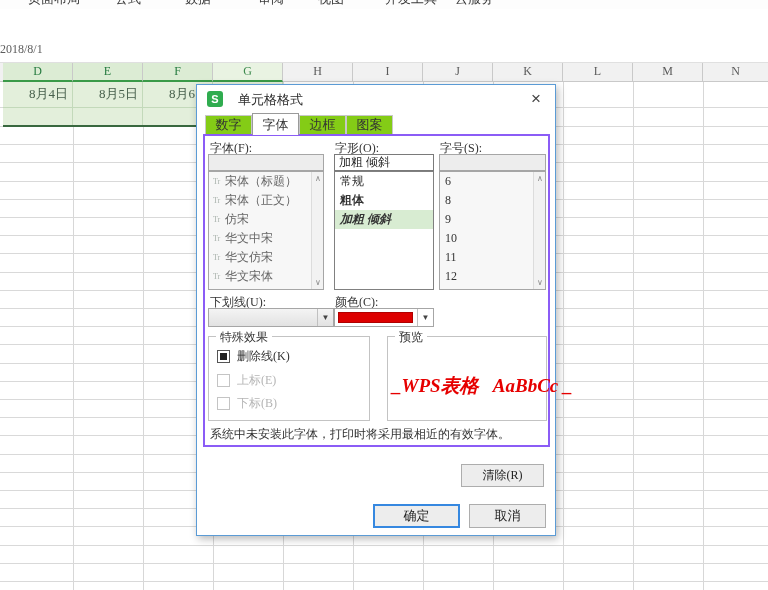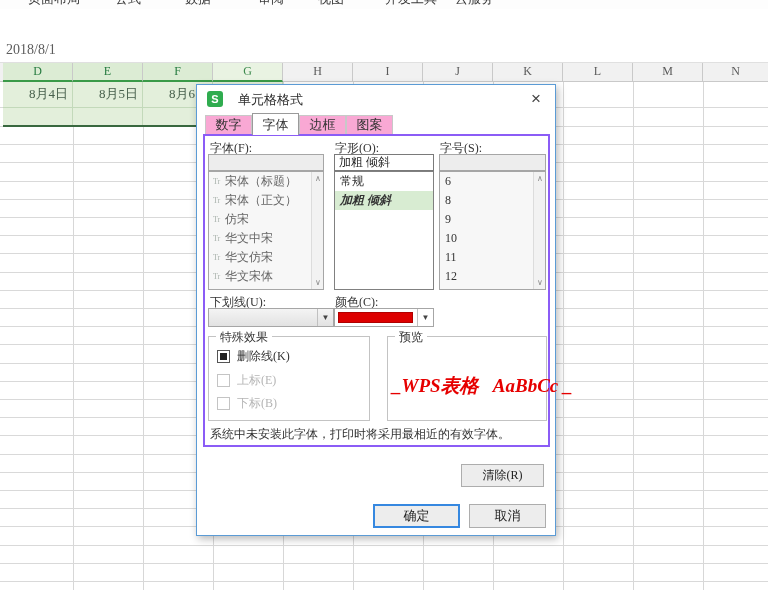--- a/index.html
+++ b/index.html
@@ -18,21 +18,21 @@
   .wb-icon { width:12px; height:15px; background:#fff; border:1px solid #3fa04a; position:relative; flex:0 0 auto; }
   .wb-icon:before { content:""; position:absolute; left:1px; top:1px; width:5px; height:5px; background:#3fa04a; }
   .wb-icon:after { content:""; position:absolute; left:1px; bottom:2px; width:8px; height:1px; background:#7fbf85; box-shadow:0 2px 0 #7fbf85; }
   #doc-tab-label { font-size:12px; color:#333; margin-left:8px; flex:1 1 auto; }
   #doc-tab-close { font-size:12px; color:#777; cursor:default; padding:0 2px; }
   #new-tab-btn { position:absolute; left:240px; top:2px; font-size:18px; color:#555; width:22px; text-align:center; line-height:24px; }
 
   
   #formula-bar { position:absolute; top:37px; left:0; width:768px; height:26px; background:#fff;
     border-bottom:1px solid #e0e0e0; display:flex; align-items:center; }
-  #formula-value { font-size:14px; color:#5c5c5c; padding-left:6px; }
+  #formula-value { font-size:12px; color:#5c5c5c; }
 
   
   #sheet { position:absolute; top:63px; left:0; width:768px; height:527px; background:#fff; }
   #col-header-row { position:absolute; top:0; left:0; width:768px; height:19px; display:flex; }
   .col-stub { width:3px; height:19px; background:#f1f1f1; border-bottom:1px solid #c9c9c9; }
   .col-cell { width:70px; height:19px; font-size:12px; text-align:center; line-height:17px;
     background:#f1f1f1; color:#5a5a5a; border-right:1px solid #c9c9c9; border-bottom:1px solid #c9c9c9;
     font-family:"Liberation Serif","DejaVu Serif",serif; }
   .col-cell.sel { background:#dcecd4; color:#247a3e; border-bottom:2px solid #3a9a48; }
   .col-cell.sel-light { background:#e9f3e2; color:#3d8a4e; border-bottom:2px solid #3a9a48; }
@@ -57,21 +57,21 @@
     border:1px solid #5b9bd5; box-shadow:2px 3px 8px rgba(0,0,0,0.28); z-index:10; }
   #dlg-titlebar { position:absolute; top:0; left:0; right:0; height:28px; background:#fff; }
   #dlg-icon { position:absolute; left:10px; top:6px; width:16px; height:16px; background:#2fac4f;
     border-radius:3px; color:#fff; font-size:11px; font-weight:bold; text-align:center; line-height:16px; }
   #dlg-title { position:absolute; left:33px; top:6px; font-size:13px; color:#2b2b2b;margin-left:8px; }
   #dlg-close { position:absolute; right:8px; top:3px; width:22px; height:22px; font-size:17px;
     color:#444; text-align:center; line-height:22px; }
 
   #dlg-tabstrip { position:absolute; left:8px; top:28px; height:21px; display:flex; z-index:2; }
   .dlg-tab { width:47px; height:19px; margin-top:2px; font-size:13px; text-align:center; line-height:18px;
-    background:#f9a8d4; border:1px solid #c8c8c8; border-bottom:none; color:#333;
+    background:#84cc16; border:1px solid #c8c8c8; border-bottom:none; color:#333;
     font-family:"Liberation Serif","DejaVu Serif",serif; }
   .dlg-tab.active { height:22px; margin-top:0; background:#fff; border:1px solid #9a9a9a; border-bottom:none; line-height:21px; }
 
   #dlg-pane { position:absolute; left:6px; right:5px; top:49px; height:313px; background:#fff;
     border:2px solid #8b5cf6; }
   #dlg-pane .lbl { position:absolute; font-size:12px; color:#333; font-family:"Liberation Serif","DejaVu Serif",serif; }
   .inbox { position:absolute; height:17px; border:1px solid #a6a6a6; background:#ededed; }
   .inbox.white { background:#fff; border-color:#7a7a7a; font-size:12px; line-height:15px; padding-left:4px; color:#222;
     font-family:"Liberation Serif","DejaVu Serif",serif; }
   .listbox { position:absolute; top:35px; height:119px; border:1px solid #a6a6a6; background:#f7f7f7; overflow:hidden; }
@@ -222,20 +222,21 @@
           <span>华文宋体</span>
         </div>
       <div class="scrollcol">
         <div class="up">∧</div>
         <div class="dn">∨</div>
       </div>
     </div>
 
     <div class="listbox white" style="left:129px; width:100px">
       <div class="list-item style-item">常规</div>
+      <div class="list-item style-item bd">粗体</div>
       <div class="list-item style-item bd it sel">加粗 倾斜</div>
     </div>
 
     <div class="listbox" style="left:234px; width:107px">
       <div class="list-item style-item">6</div>
       <div class="list-item style-item">8</div>
       <div class="list-item style-item">9</div>
       <div class="list-item style-item">10</div>
       <div class="list-item style-item">11</div>
       <div class="list-item style-item">12</div>

